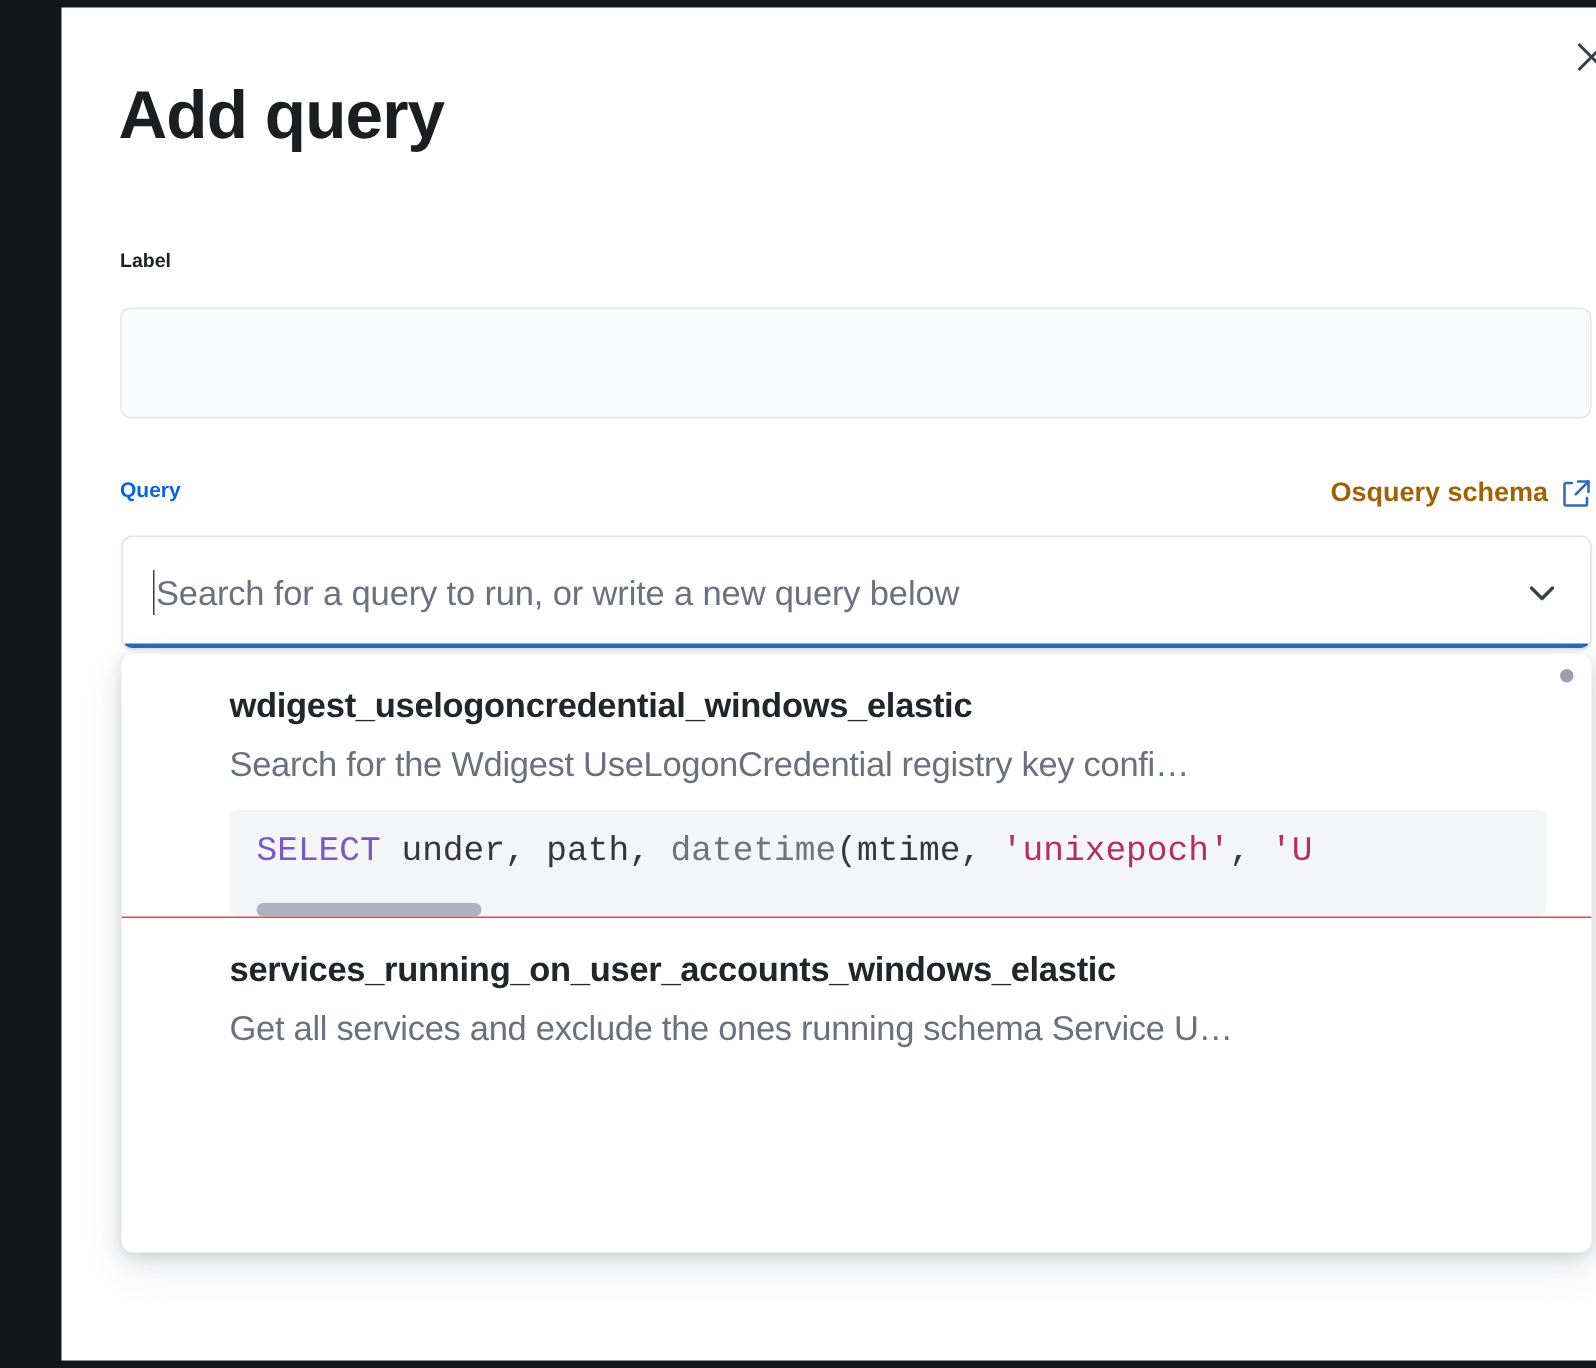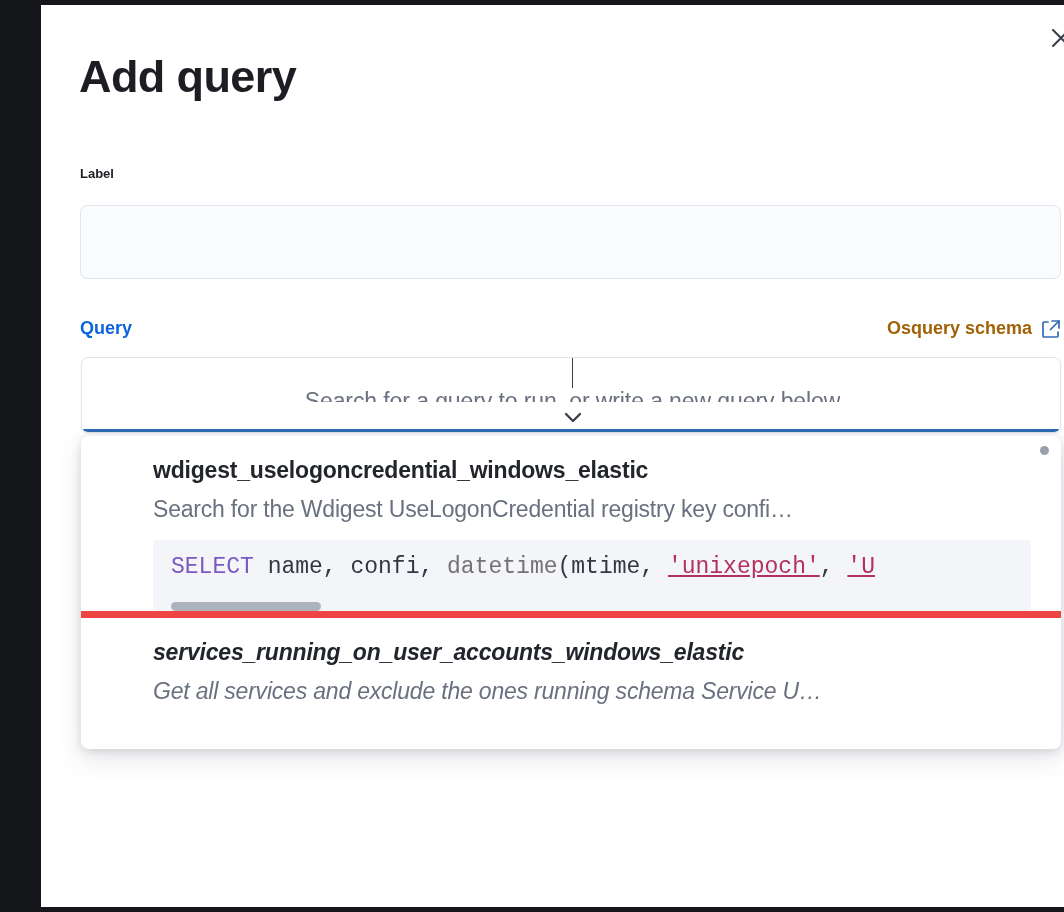--- a/index.html
+++ b/index.html
@@ -83,21 +83,21 @@
     padding: 0 16px;
     font-family: "Liberation Sans", sans-serif;
     outline: none;
   }
 
   
   #query-caption {
     position: absolute;
     left: 39px;
     top: 313px;
-    font-size: 18px;
+    font-size: 14px;
     font-weight: 700;
     color: #0b64dd;
   }
   #schema-link {
     position: absolute;
     right: 34px;
     top: 313px;
     display: flex;
     align-items: center;
     gap: 9px;
@@ -117,21 +117,20 @@
     width: 980px;
     height: 76px;
     background: #ffffff;
     border: 1px solid #e0e3ec;
     border-radius: 7px;
     box-shadow: 0 1px 2px rgba(50,60,80,.07);
     display: flex;
     align-items: center;
     padding: 0 17px 0 20px;
     overflow: hidden;
-    flex-direction: column;
   }
   #combobox::after {
     content: "";
     position: absolute;
     left: 1px; right: 1px; bottom: 0;
     height: 3px;
     background: #2e6ab5;
   }
   #cb-cursor {
     width: 1px;
@@ -191,21 +190,21 @@
     letter-spacing: -0.2px;
     box-shadow: 0 2px 4px rgba(30,60,110,.25);
   }
 
   
   #dropdown {
     position: absolute;
     left: 40px;
     top: 431px;
     width: 980px;
-    height: 313px;
+    height: 399px;
     background: #ffffff;
     border-radius: 8px;
     box-shadow: 0 2px 10px rgba(60,70,90,.18), 0 10px 26px rgba(60,70,90,.13);
     overflow: hidden;
   }
   #dd-scroll-dot {
     position: absolute;
     right: 12px;
     top: 10px;
     width: 9px;
@@ -213,21 +212,21 @@
     border-radius: 50%;
     background: #9aa0ab;
     cursor: pointer;
   }
 
   .dd-item {
     padding: 21px 30px 0 72px;
     cursor: pointer;
     position: relative;
   }
-  .dd-item + .dd-item { border-top: 7px solid #ef4444; font-style: italic; }
+  .dd-item + .dd-item { border-top: 1px solid #ef4444; }
 
   .dd-title {
     font-size: 23px;
     font-weight: 700;
     color: #22252c;
     letter-spacing: -0.2px;
     white-space: nowrap;
   }
   .dd-desc {
     margin-top: 12px;
@@ -249,21 +248,21 @@
     overflow: hidden;
     white-space: nowrap;
   }
   .dd-code .code-line {
     padding: 0 18px;
     white-space: nowrap;
     overflow: hidden;
   }
   .code-kw   { color: #7b59c0; }
   .code-fn   { color: #737373; }
-  .code-str  { color: #b3315b; text-decoration: underline; }
+  .code-str  { color: #b3315b; }
   .code-pl   { color: #343741; }
 
   .code-scrollbar {
     margin: 22px 0 0 18px;
     height: 9px;
     width: 150px;
     border-radius: 5px;
     background: #adb3bd;
     cursor: pointer;
   }
@@ -312,21 +311,21 @@
     </div>
 
 
     <div id="dropdown">
       <div id="dd-scroll-dot"></div>
       <div id="dd-list">
           <div class="dd-item">
             <div class="dd-title">wdigest_uselogoncredential_windows_elastic</div>
             <div class="dd-desc">Search for the Wdigest UseLogonCredential registry key confi…</div>
             <div class="dd-code">
-              <div class="code-line"><span class="code-kw">SELECT</span><span class="code-pl"> name, confi, </span><span class="code-fn">datetime</span><span class="code-pl">(mtime, </span><span class="code-str">'unixepoch'</span><span class="code-pl">, </span><span class="code-str">'U</span></div>
+              <div class="code-line"><span class="code-kw">SELECT</span><span class="code-pl"> under, path, </span><span class="code-fn">datetime</span><span class="code-pl">(mtime, </span><span class="code-str">'unixepoch'</span><span class="code-pl">, </span><span class="code-str">'U</span></div>
               <div class="code-scrollbar"></div>
             </div>
           </div>
           <div class="dd-item">
             <div class="dd-title">services_running_on_user_accounts_windows_elastic</div>
             <div class="dd-desc">Get all services and exclude the ones running schema Service U…</div>
           </div>
         </div>
     </div>
 

